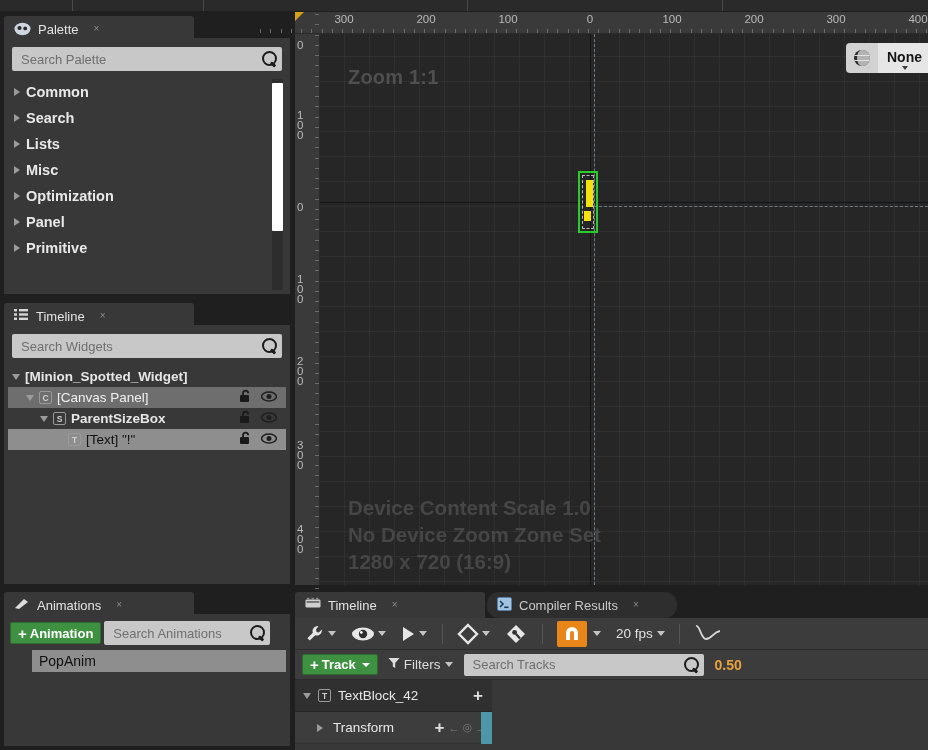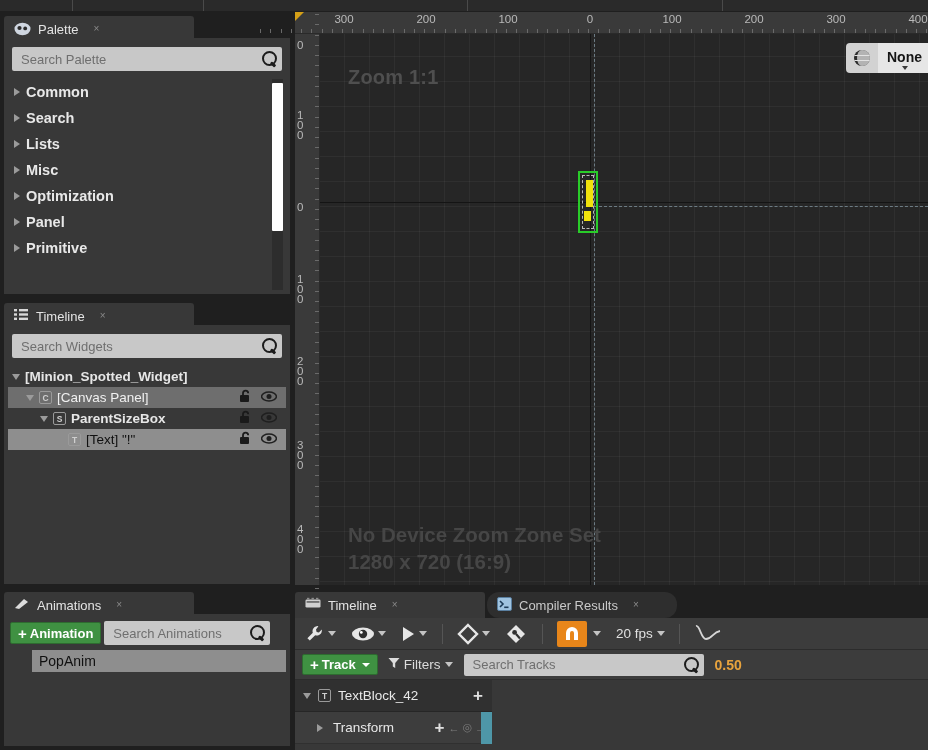--- a/index.html
+++ b/index.html
@@ -559,20 +559,21 @@
       <div class="dashh" style="top:172px;left:274px;"></div>
 
       <div id="selwidget" style="left:258px;top:137px;width:20px;height:62px;">
         <div class="innerdash"></div>
         <div class="bang-bar" style="left:6px;top:7px;width:7px;height:27px;"></div>
         <div class="bang-bar" style="left:4px;top:38px;width:7px;height:10px;"></div>
       </div>
 
       <div id="zoomlabel">Zoom 1:1</div>
       <div id="deviceinfo">
+        <div>Device Content Scale 1.0</div>
         <div>No Device Zoom Zone Set</div>
         <div>1280 x 720 (16:9)</div>
       </div>
     </div>
 
     <div id="worldbtn">
       <div class="globe">
         <svg width="18" height="18" viewBox="0 0 18 18">
             <circle cx="9" cy="9" r="8" fill="#2b2b2b"></circle>
             <path d="M9 1 a8 8 0 0 1 0 16 a5 8 0 0 1 0 -16" fill="#e2e2e2" opacity=".75"></path>

